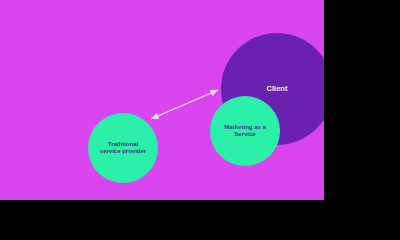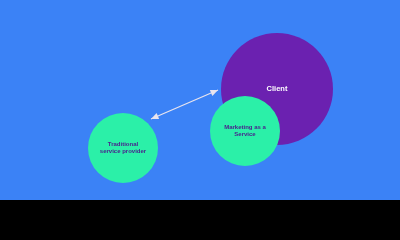--- a/index.html
+++ b/index.html
@@ -30,21 +30,21 @@
     font-weight: bold;
     line-height: 1.18;
     white-space: pre-line;
     pointer-events: none;
     transform: translate(-50%, -50%);
   }
 </style>
 </head>
 <body>
 
-<div id="stage" style="width: 400px; height: 200px; background: #3b82f6;">
+<div id="stage" style="width: 324px; height: 200px; background: #d946ef;">
   <svg id="canvas" viewBox="0 0 400 200" xmlns="http://www.w3.org/2000/svg" style="width: 400px; height: 200px;">
       <circle cx="277" cy="89" r="56" fill="#6b21b0"></circle>
       <circle cx="245" cy="131" r="35" fill="#2bf0a8"></circle>
       <circle cx="123" cy="148" r="35" fill="#2bf0a8"></circle>
       <g>
         <line x1="151" y1="119" x2="218" y2="90" stroke="#e8e4ee" stroke-width="1.2"></line>
         <polygon points="151,119 159.15402949455813,118.95753823041638 156.61180225755157,113.08411668284957" fill="#e8e4ee"></polygon>
         <polygon points="218,90 209.84597050544187,90.04246176958362 212.38819774244843,95.91588331715043" fill="#e8e4ee"></polygon>
       </g>
     </svg>

